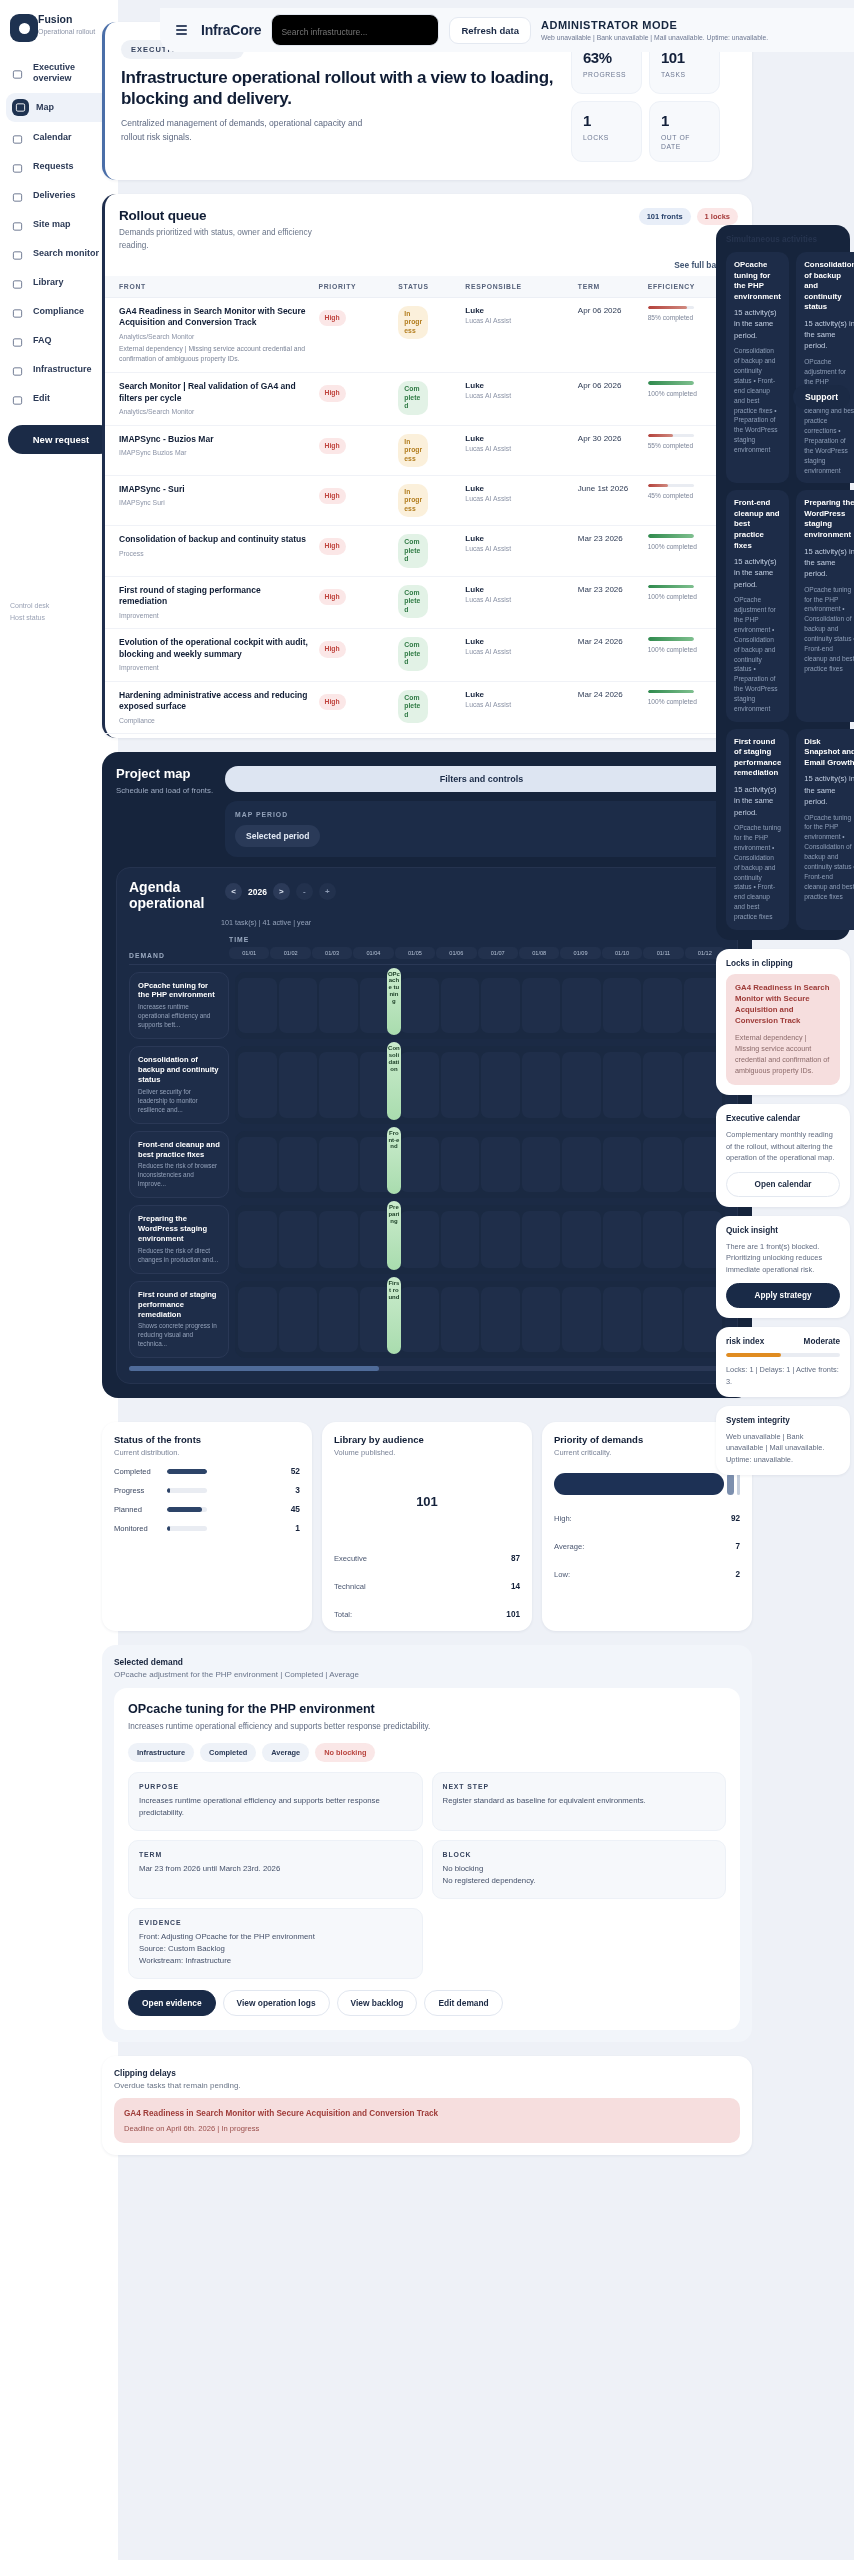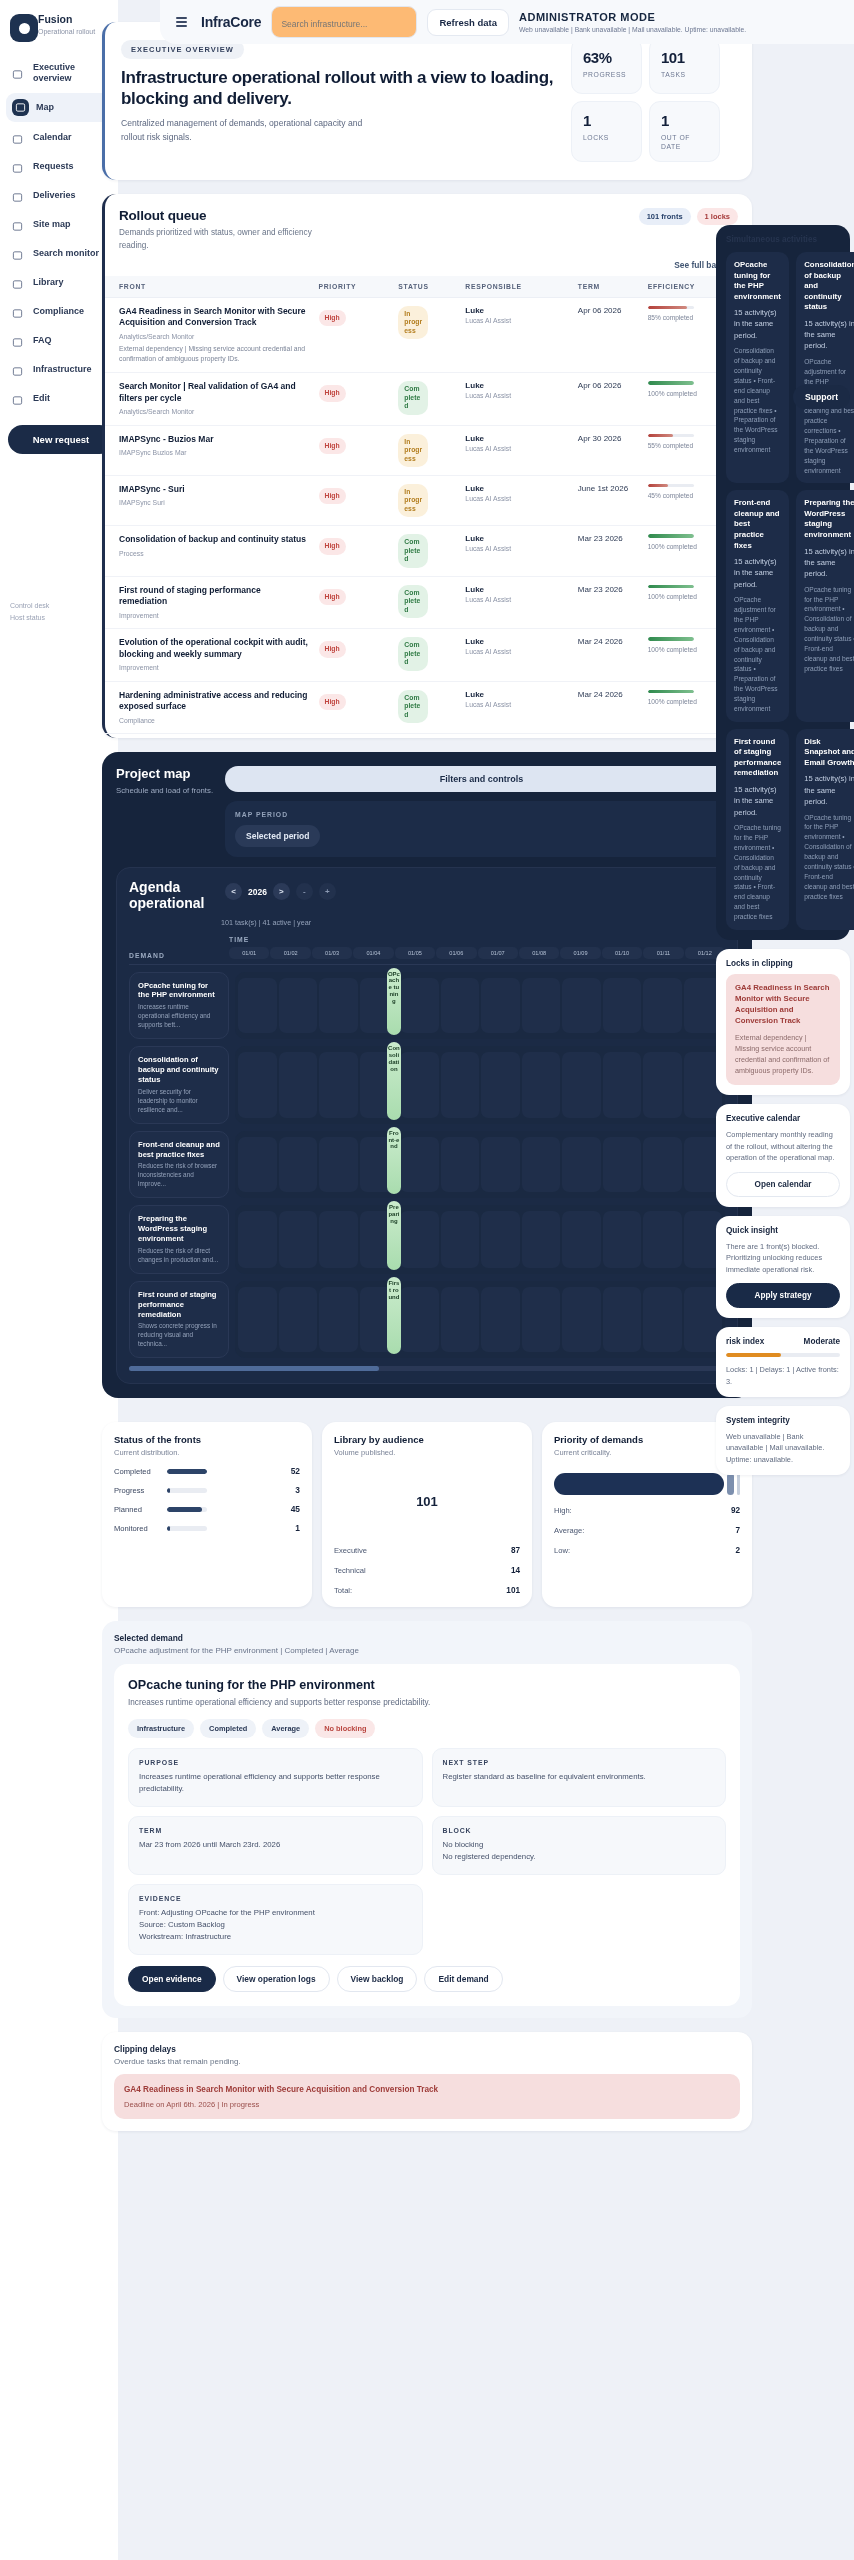--- a/index.html
+++ b/index.html
@@ -40,30 +40,30 @@
   .nav-label { font-size: 9px; font-weight: bold; color: #2c3a56; line-height: 1.2; }
   .nav-new {
     margin: 10px 2px; background: #1b2b47; color: #fff; border: none;
     border-radius: 16px; padding: 9px 6px; font-size: 9.5px; font-weight: bold;
     width: 106px; cursor: pointer; font-family: inherit;
   }
   .sb-foot { position: absolute; top: 600px; left: 10px; font-size: 7px; color: #9aa2b5; line-height: 1.7; }
 
   
   .topbar {
-    position: absolute; left: 160px; top: 0; width: 694px; height: 44px;
+    position: absolute; left: 160px; top: 8px; width: 694px; height: 44px;
     background: #f7f9fc; display: flex; align-items: center; gap: 10px;
     padding: 0 8px 0 12px; z-index: 5; border-bottom-left-radius: 16px;
   }
   .burger { display:flex; flex-direction:column; gap:2.5px; cursor:pointer; padding:4px; }
   .burger span { display:block; width:11px; height:1.6px; background:#3c4a66; border-radius:2px; }
   .app-title { font-size: 14px; font-weight: bold; color: #182744; letter-spacing: -0.2px; }
   .search-box {
-    background:#fdba74; border:1px solid #e2e7f0; border-radius: 9px;
-    padding: 6px 9px; width: 146px;
+    background:#000000; border:1px solid #e2e7f0; border-radius: 9px;
+    padding: 6px 9px; width: 168px;
   }
   .search-box input {
     border:none; outline:none; width:100%; font-size: 8.5px; color:#5a6880;
     font-family: inherit; background: transparent;
   }
   .refresh-btn {
     background:#fff; border:1px solid #e4e9f1; border-radius: 9px;
     padding: 7px 11px; font-size: 9.5px; font-weight: bold; color:#182744;
     cursor:pointer; font-family: inherit; white-space: nowrap;
   }
@@ -184,21 +184,21 @@
   .srow-track { width:40px; height:5px; background:#e9ecf2; border-radius:4px; overflow:hidden;}
   .srow-fill { height:100%; background:#2d4karma; background:#2d4468; border-radius:4px;}
   .srow-v { font-size:8.4px; font-weight:bold; color:#18243d; margin-left:auto; }
   .donut-wrap { display:flex; justify-content:center; margin:10px 0 6px 0;}
   .donut {
     width:68px; height:68px; border-radius:50%;
     background: conic-gradient(#8fa6c6 0 86%, #5f7false 0, #5f7ea8 86% 100%);
     display:flex; align-items:center; justify-content:center;
   }
   .donut-in { width:46px; height:46px; border-radius:50%; background:#fff; display:flex; align-items:center; justify-content:center; font-size:13px; font-weight:bold; color:#14213a;}
-  .lrow { display:flex; justify-content:space-between; font-size:7.6px; color:#4a real; color:#4a5670; margin-top:11px;}
+  .lrow { display:flex; justify-content:space-between; font-size:7.6px; color:#4a real; color:#4a5670; margin-top:19px;}
   .lrow b { color:#14213a; font-size:8.2px;}
   .prio-bar { display:flex; gap:3px; align-items:center; margin:16px 0 10px 0; height:22px;}
   .prio-a { flex:1 1 auto; background:#1d3155; border-radius:11px; height:22px;}
   .prio-b { width:7px; background:#7c8fae; border-radius:4px; height:22px;}
   .prio-c { width:3px; background:#c6cfdd; border-radius:3px; height:22px;}
 
   
   .sd-wrap { background:#f2f5fa; border-radius:14px; padding:12px; margin-bottom:14px; }
   .sd-h { font-size:8.4px; font-weight:bold; color:#17243d; }
   .sd-sub { font-size:8px; color:#69748a; margin-top:3px; }

